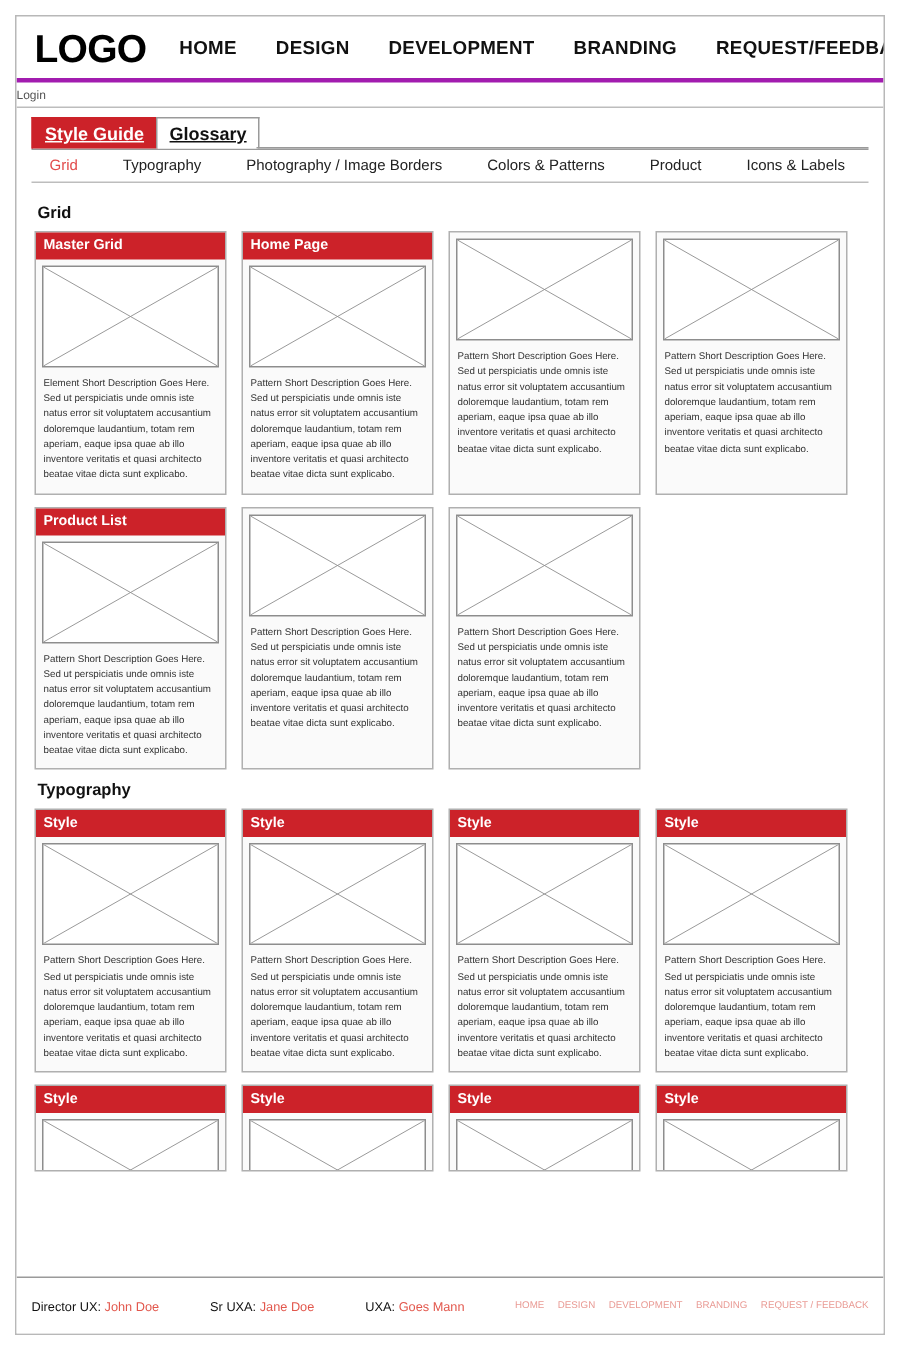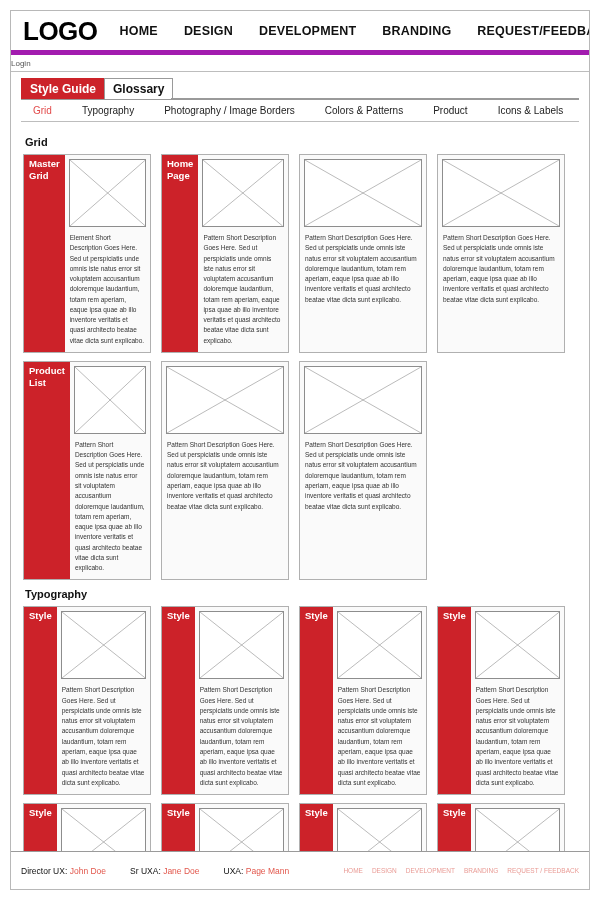--- a/index.html
+++ b/index.html
@@ -14,21 +14,21 @@
     left: 10px; top: 10px;
     width: 580px; height: 880px;
     border: 1px solid #b8b8b8;
     background: #ffffff;
     overflow: hidden;
   }
 
   
   .header {
     height: 44px;
-    border-bottom: 5px solid #a21caf;
+    border-bottom: 3px solid #a21caf;
     display: flex;
     align-items: center;
     padding: 0 12px;
   }
   .logo {
     font-size: 26px;
     font-weight: bold;
     letter-spacing: -0.5px;
     color: #000;
     margin-right: 22px;
@@ -79,20 +79,21 @@
     background: #fff;
     font-size: 12px;
     font-weight: bold;
     color: #111;
     padding: 0 8px;
     display: flex;
     align-items: center;
     margin-right: -1px;
     white-space: nowrap;
     cursor: pointer;
+    text-decoration: underline;
   }
   .tab.active {
     background: #cc2229;
     border-color: #cc2229;
     color: #fff;
   }
   .tabfill {
     flex: 1;
     border-bottom: 1px solid #9a9a9a;
     margin-left: -1px;
@@ -128,21 +129,21 @@
   .row {
     display: flex;
     gap: 10px;
     margin-bottom: 8px;
   }
   .card {
     width: 128px;
     border: 1px solid #b0b0b0;
     background: #fafafa;
     display: flex;
-    flex-direction: row;
+    flex-direction: column;
   }
   .card.empty {
     border: none;
     background: transparent;
   }
   .card-head {
     background: #cc2229;
     color: #fff;
     font-size: 9.5px;
     font-weight: bold;
@@ -174,21 +175,21 @@
   .footer {
     position: absolute;
     left: 0; right: 0; bottom: 0;
     height: 38px;
     border-top: 1px solid #9a9a9a;
     background: #fff;
     display: flex;
     align-items: center;
     padding: 0 10px;
   }
-  .credits { display: flex; align-items: baseline; gap: 24px; }
+  .credits { display: flex; align-items: baseline; gap: 34px; }
   .credit { font-size: 8.5px; color: #111; white-space: nowrap; }
   .credit .name { color: #e2574c; }
   .footnav {
     margin-left: auto;
     display: flex;
     gap: 9px;
     align-items: center;
   }
   .footnav a {
     font-size: 6.5px;
@@ -417,21 +418,21 @@
             </div>
           </div>
         </div>
       </div>
     </div>
 
   <div class="footer">
     <div class="credits">
         <div class="credit"><span>Director UX:</span> <span class="name">John Doe</span></div>
         <div class="credit"><span>Sr UXA:</span> <span class="name">Jane Doe</span></div>
-        <div class="credit"><span>UXA:</span> <span class="name">Page Mann</span></div>
+        <div class="credit"><span>UXA:</span> <span class="name">Goes Mann</span></div>
       </div>
     <div class="footnav">
         <a href="#">HOME</a>
         <a href="#">DESIGN</a>
         <a href="#">DEVELOPMENT</a>
         <a href="#">BRANDING</a>
         <a href="#">REQUEST / FEEDBACK</a>
       </div>
   </div>
 

